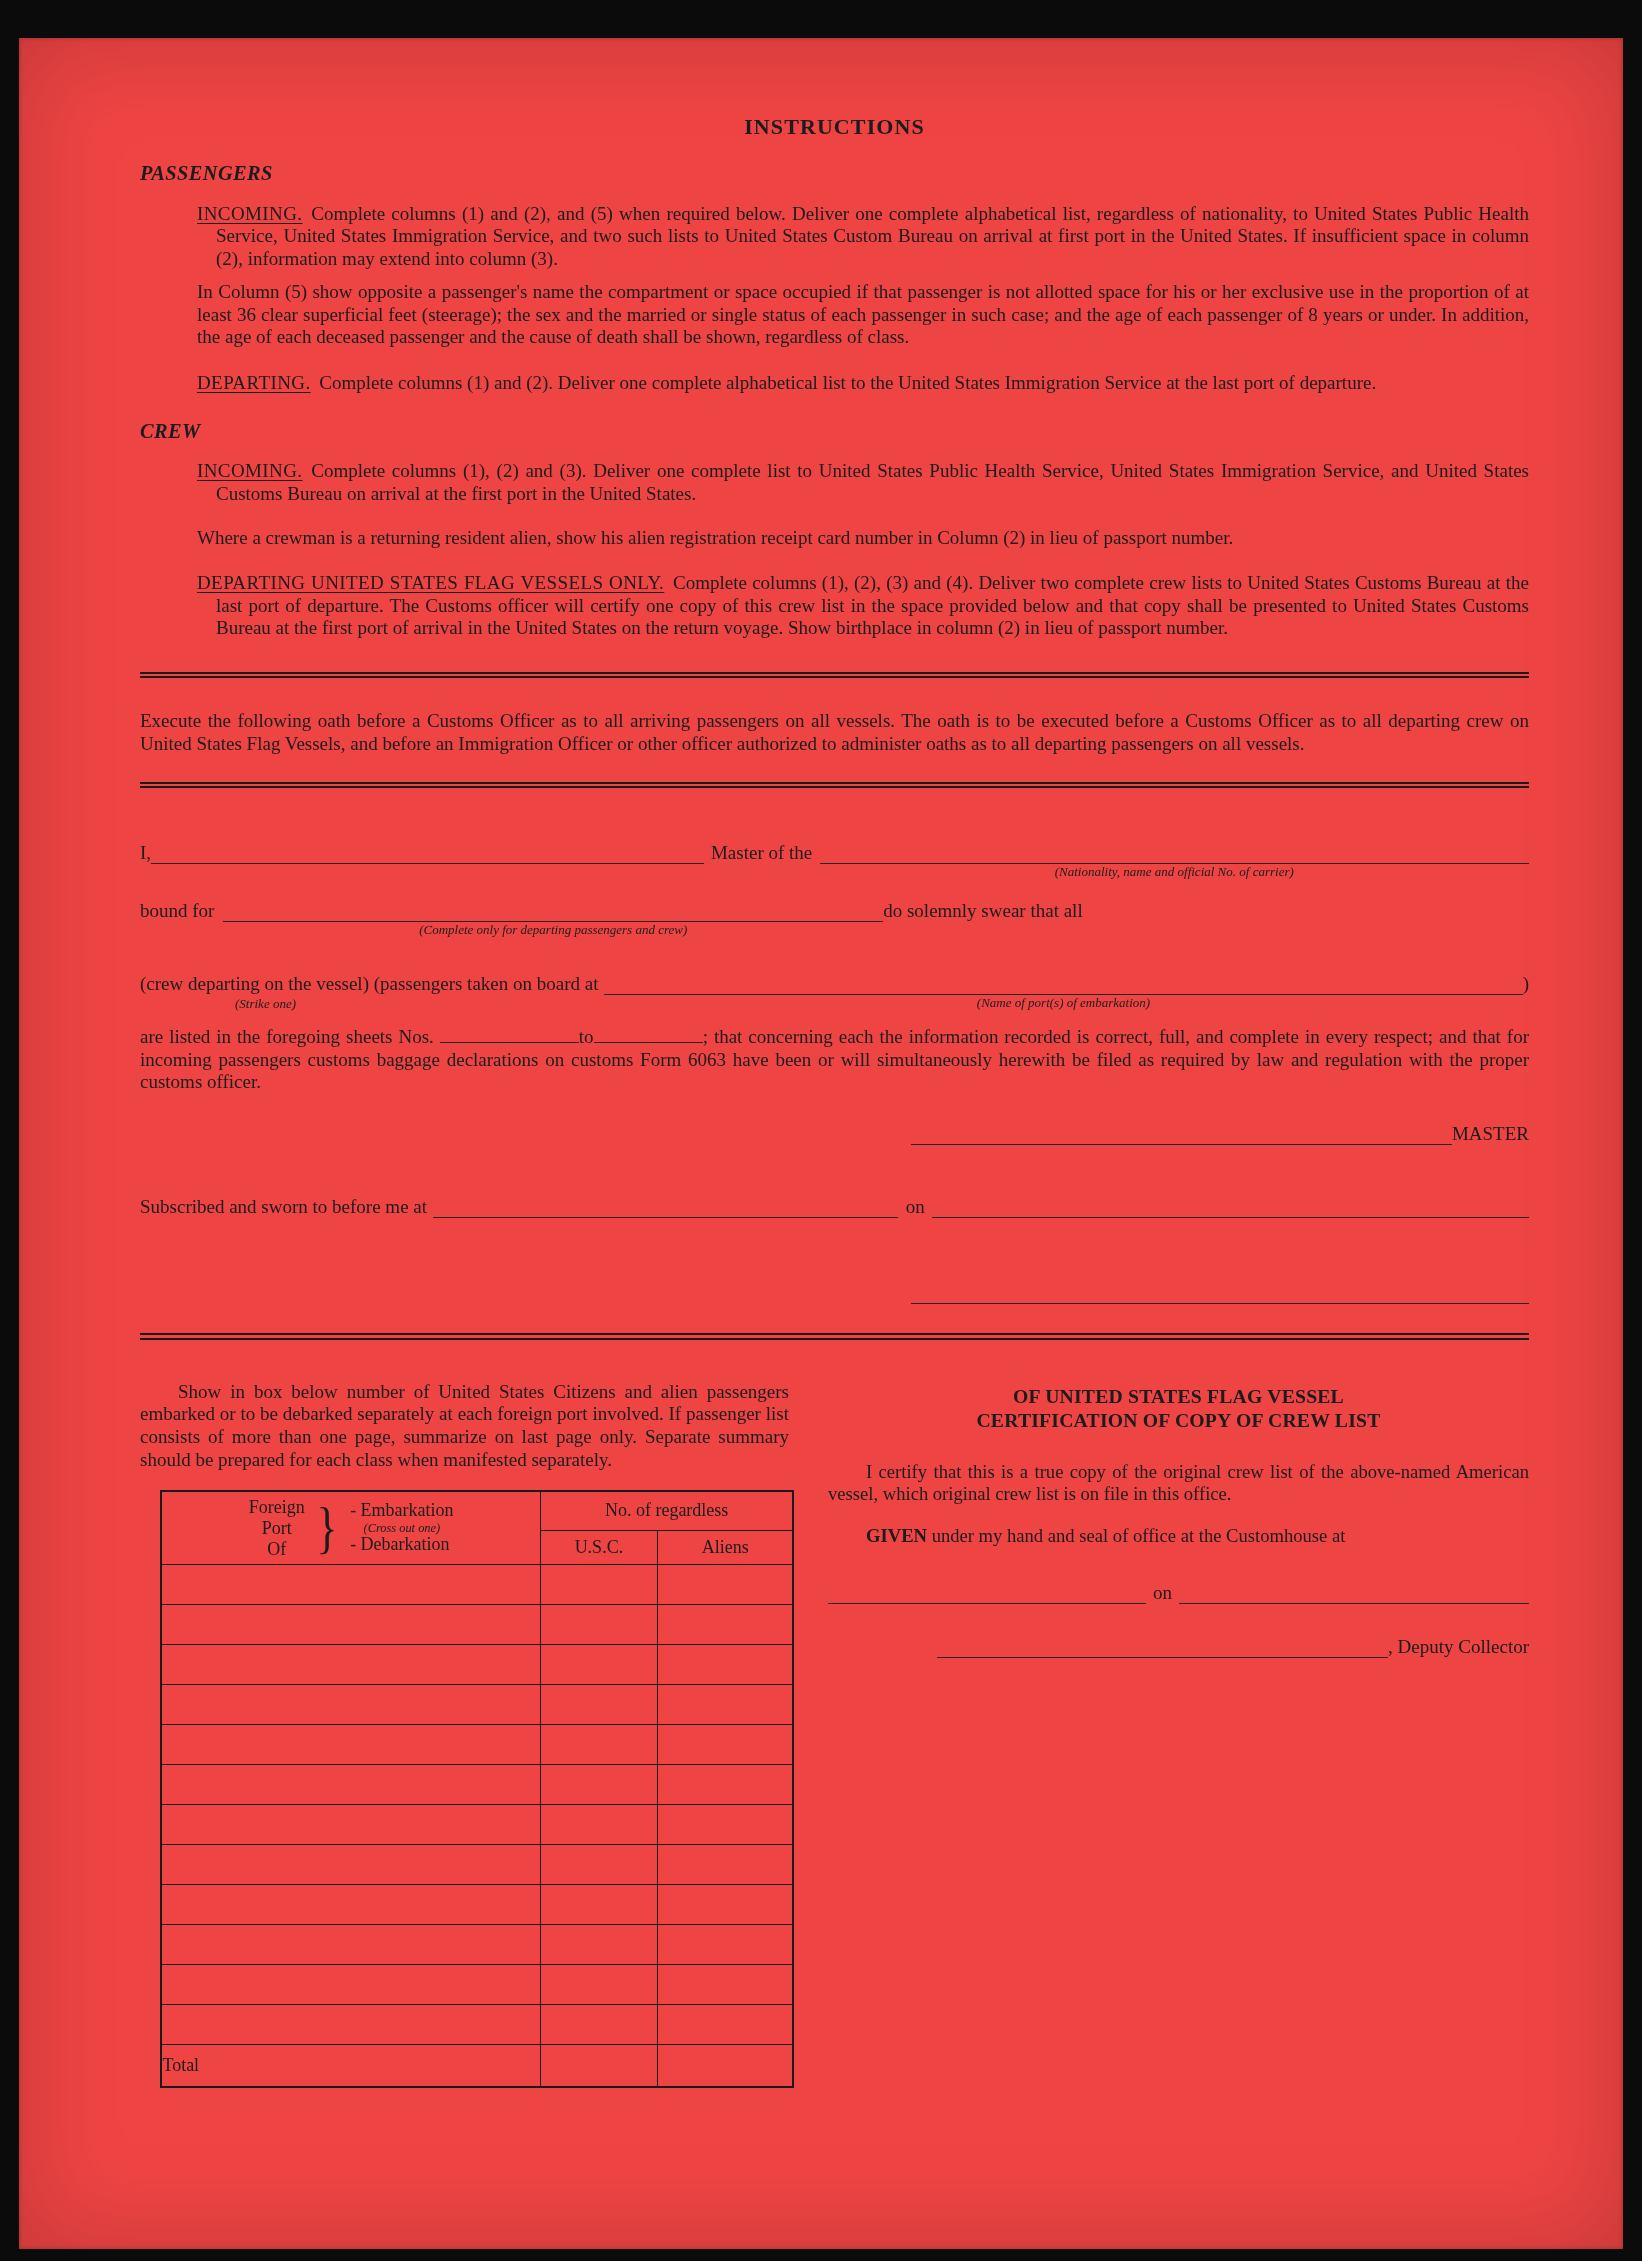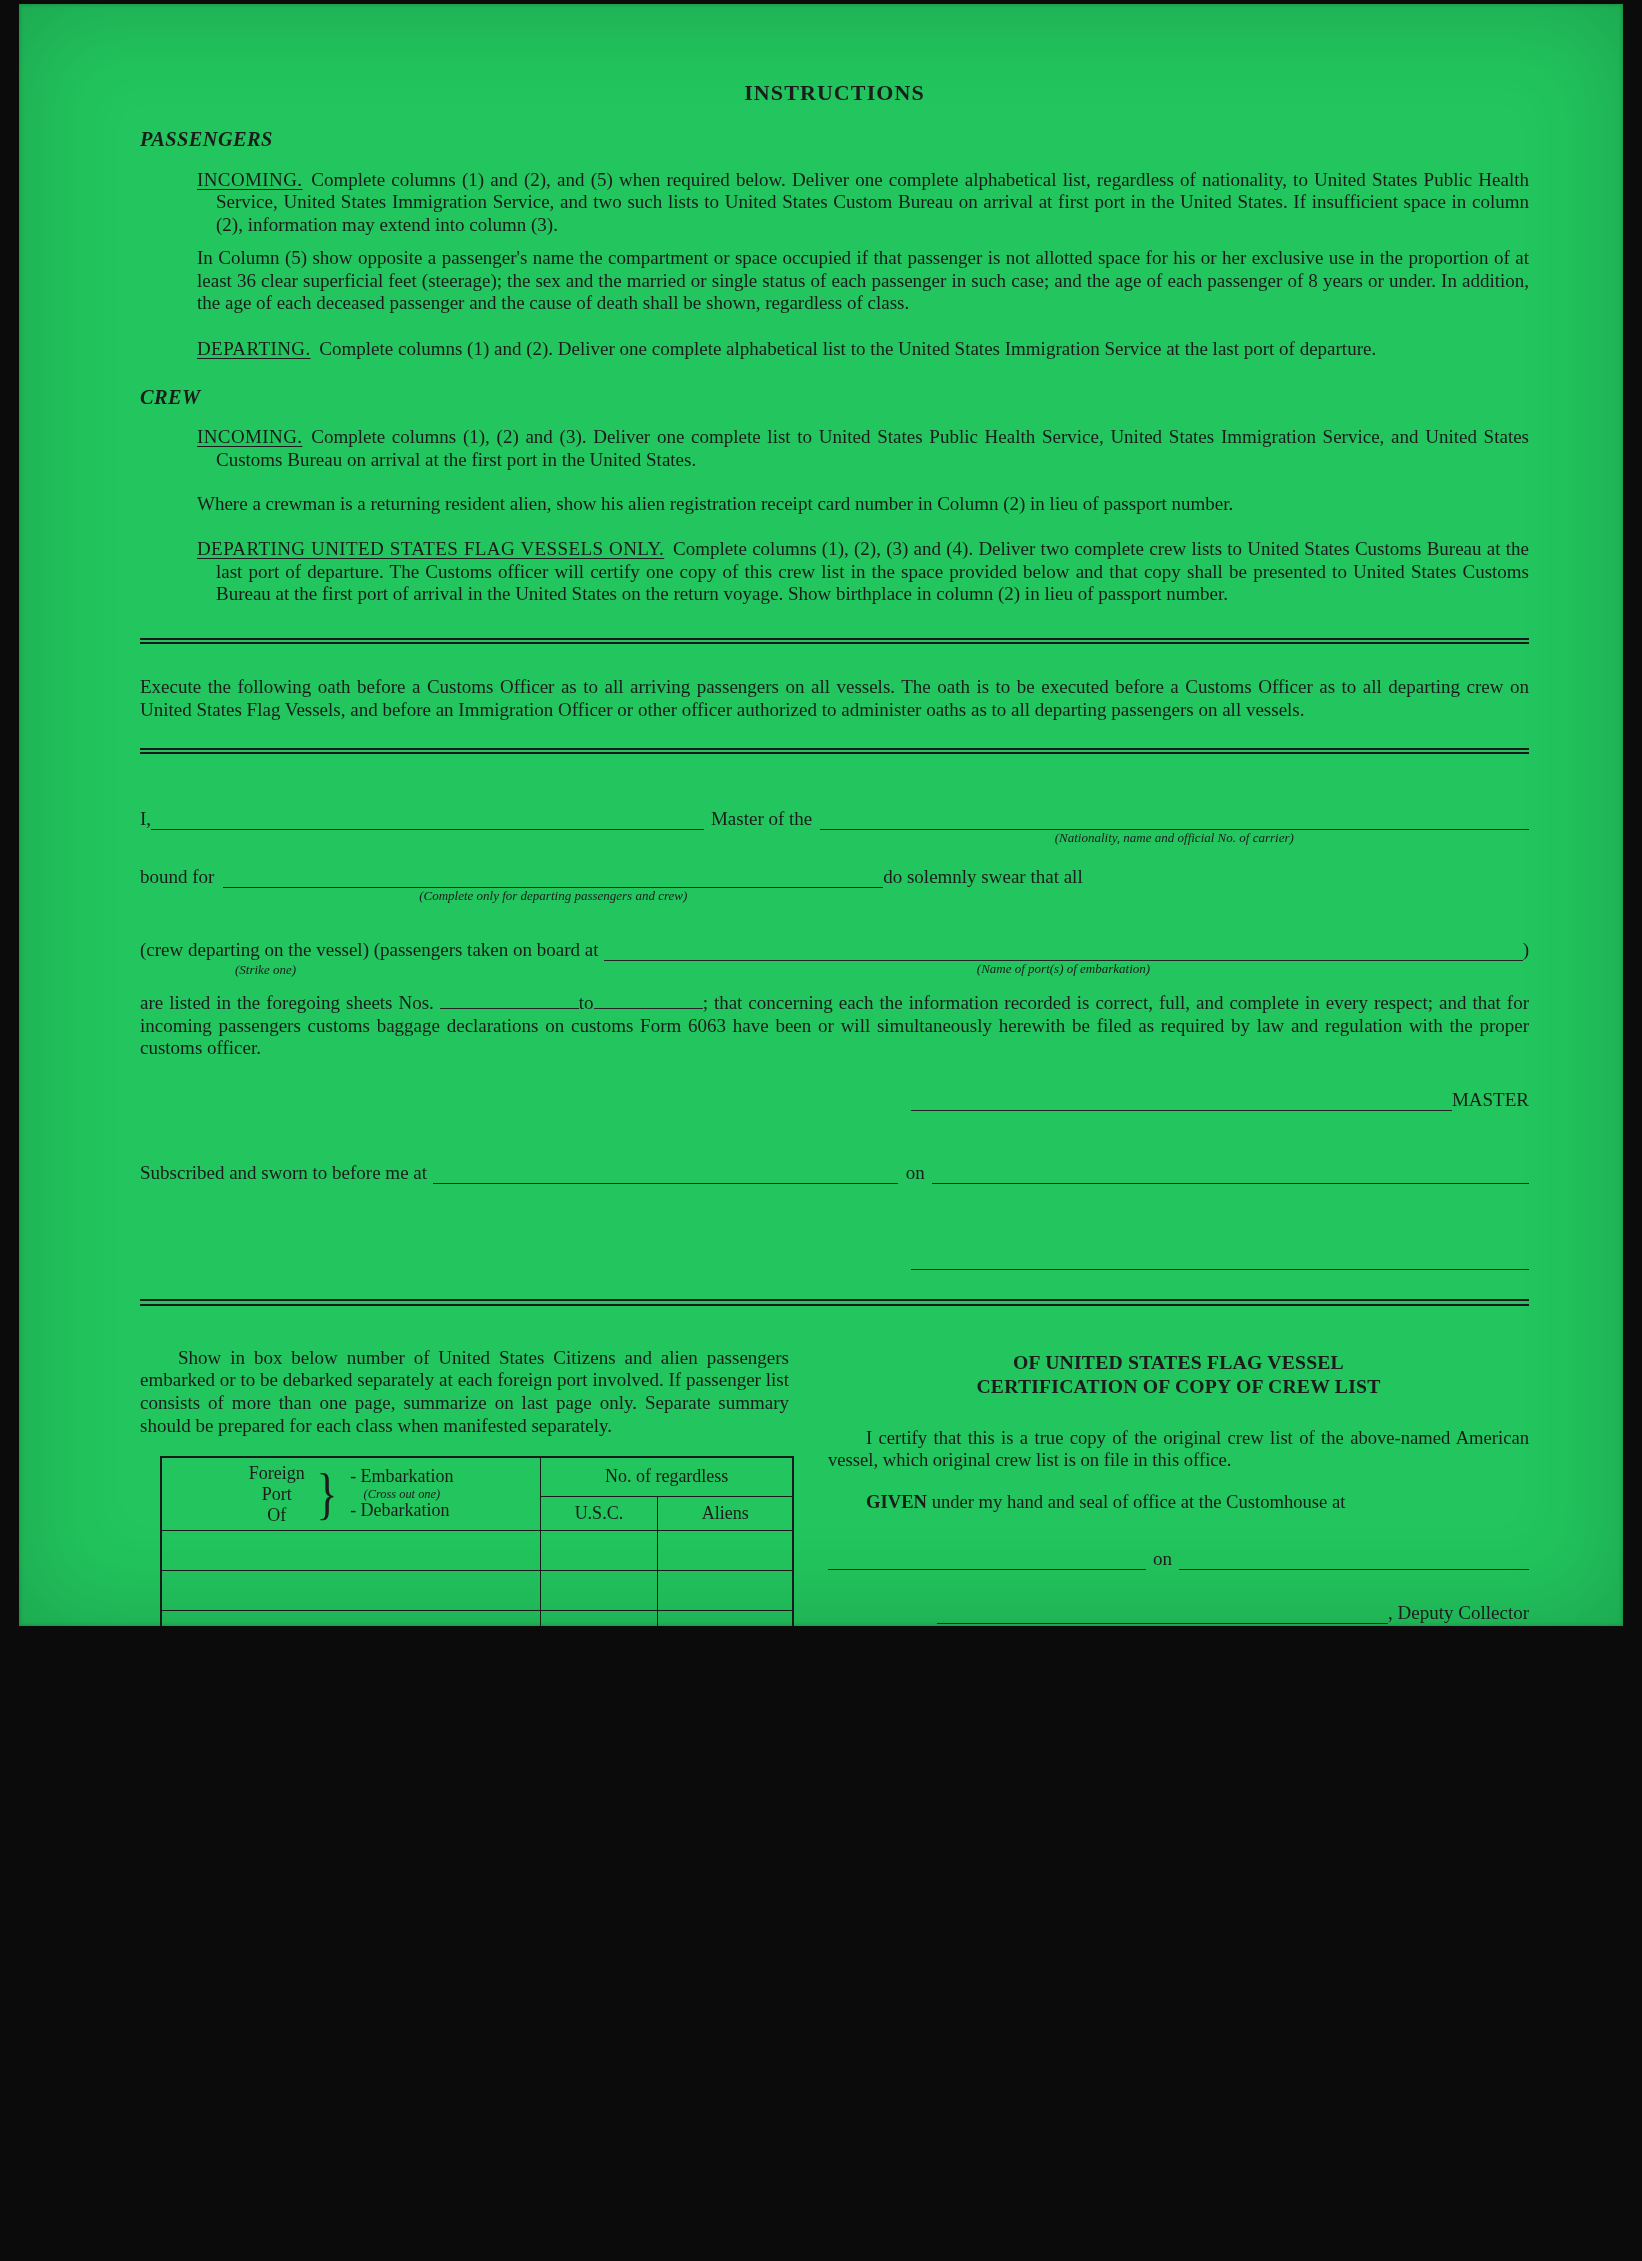--- a/index.html
+++ b/index.html
@@ -3,22 +3,22 @@
 <meta charset="utf-8">
 <style>
   * { margin:0; padding:0; box-sizing:border-box; }
   html, body { background:#0b0b0b; }
   body {
     width:1643px; height:2261px; position:relative;
     font-family:"Liberation Serif","DejaVu Serif",serif;
     color:#1c1c1c;
   }
   .paper {
-    position:absolute; left:19px; top:4px; width:1604px; height:1622px;
-    background:#22c55e;
+    position:absolute; left:19px; top:38px; width:1604px; height:2211px;
+    background:#ef4444;
     box-shadow: inset 0 0 102px rgba(0,0,0,0.18), inset 0 0 4.4px rgba(0,0,0,0.25);
     overflow:hidden;
   }
   .content { position:absolute; left:121px; top:76px; width:1389px; }
 
   .doc-title { text-align:center; font-weight:bold; font-size:22px; letter-spacing:1.1px; }
   .sec-heading { font-weight:bold; font-size:20.4px; margin-top:22px; letter-spacing:0.4px;font-style:italic; }
 
   .para { font-size:19px; line-height:22.6px; text-align:justify; }
   .block { margin-left:57px; }
@@ -248,21 +248,21 @@
                 <td></td>
               </tr>
               <tr>
                 <td></td>
                 <td></td>
                 <td></td>
               </tr>
             </tbody>
           <tfoot>
             <tr>
-              <td class="total-cell">Cross</td>
+              <td class="total-cell">Total</td>
               <td></td>
               <td></td>
             </tr>
           </tfoot>
         </table>
       </div>
 
       <div class="right-col">
         <div class="cert-title">
           <div>OF UNITED STATES FLAG VESSEL</div>

